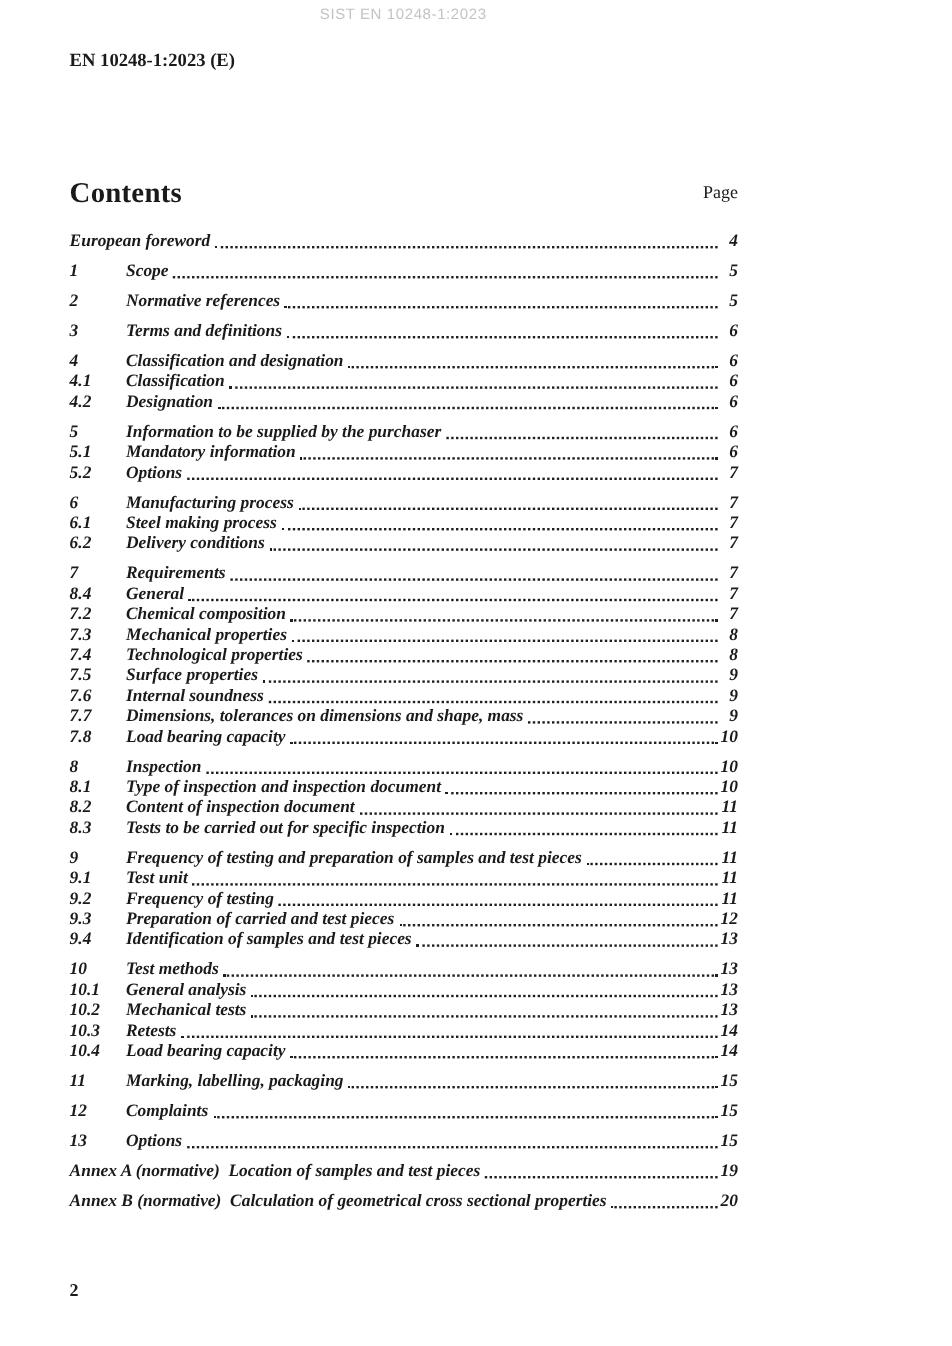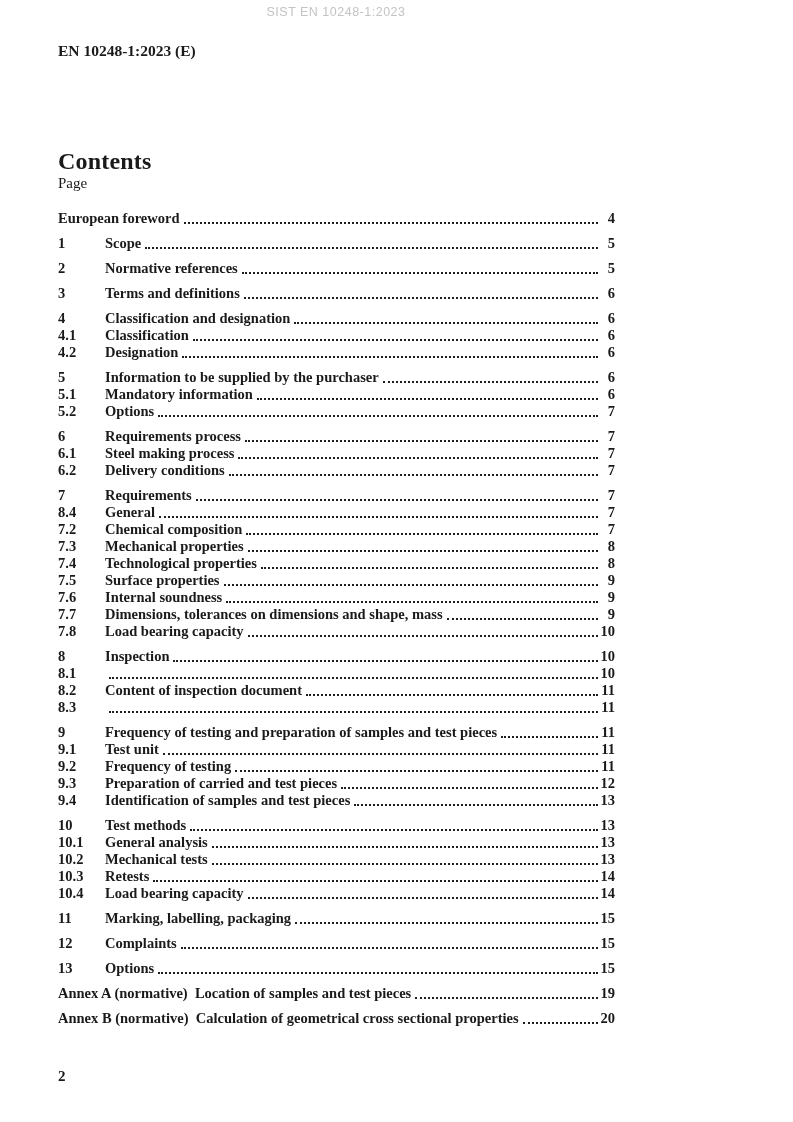--- a/index.html
+++ b/index.html
@@ -37,39 +37,39 @@
   .contents-wrap {
     position: absolute;
     top: 148px;
     left: 58px;
     right: 57px;
     display: flex;
     flex-direction: column;
   }
   .contents-header {
     display: flex;
-    align-items: flex-start;
+    align-items: center;
     justify-content: space-between;
     margin-bottom: 10px;
-    flex-direction: column;
   }
   .contents-title {
     font-size: 24px;
     font-weight: bold;
     letter-spacing: 0.2px;
   }
   .page-label {
     font-size: 15px;
     font-weight: normal;
   }
   .toc-list {
     display: flex;
     flex-direction: column;
     font-size: 14.5px;
     font-weight: bold;
+    font-style: italic;
   }
   .toc-row {
     display: flex;
     align-items: flex-end;
     line-height: 17px;
     height: 17px;
   }
   .toc-row.top-level {
     margin-top: 8px;
   }
@@ -172,21 +172,21 @@
     <span class="toc-page">6</span>
   </div>
         <div class="toc-row">
     <span class="toc-num">5.2</span>
     <span class="toc-title">Options</span>
     <span class="toc-leader"></span>
     <span class="toc-page">7</span>
   </div>
         <div class="toc-row top-level">
     <span class="toc-num">6</span>
-    <span class="toc-title">Requirements process</span>
+    <span class="toc-title">Manufacturing process</span>
     <span class="toc-leader"></span>
     <span class="toc-page">7</span>
   </div>
         <div class="toc-row">
     <span class="toc-num">6.1</span>
     <span class="toc-title">Steel making process</span>
     <span class="toc-leader"></span>
     <span class="toc-page">7</span>
   </div>
         <div class="toc-row">
@@ -250,31 +250,33 @@
     <span class="toc-page">10</span>
   </div>
         <div class="toc-row top-level">
     <span class="toc-num">8</span>
     <span class="toc-title">Inspection</span>
     <span class="toc-leader"></span>
     <span class="toc-page">10</span>
   </div>
         <div class="toc-row">
     <span class="toc-num">8.1</span>
+    <span class="toc-title">Type of inspection and inspection document</span>
     <span class="toc-leader"></span>
     <span class="toc-page">10</span>
   </div>
         <div class="toc-row">
     <span class="toc-num">8.2</span>
     <span class="toc-title">Content of inspection document</span>
     <span class="toc-leader"></span>
     <span class="toc-page">11</span>
   </div>
         <div class="toc-row">
     <span class="toc-num">8.3</span>
+    <span class="toc-title">Tests to be carried out for specific inspection</span>
     <span class="toc-leader"></span>
     <span class="toc-page">11</span>
   </div>
         <div class="toc-row top-level">
     <span class="toc-num">9</span>
     <span class="toc-title">Frequency of testing and preparation of samples and test pieces</span>
     <span class="toc-leader"></span>
     <span class="toc-page">11</span>
   </div>
         <div class="toc-row">

